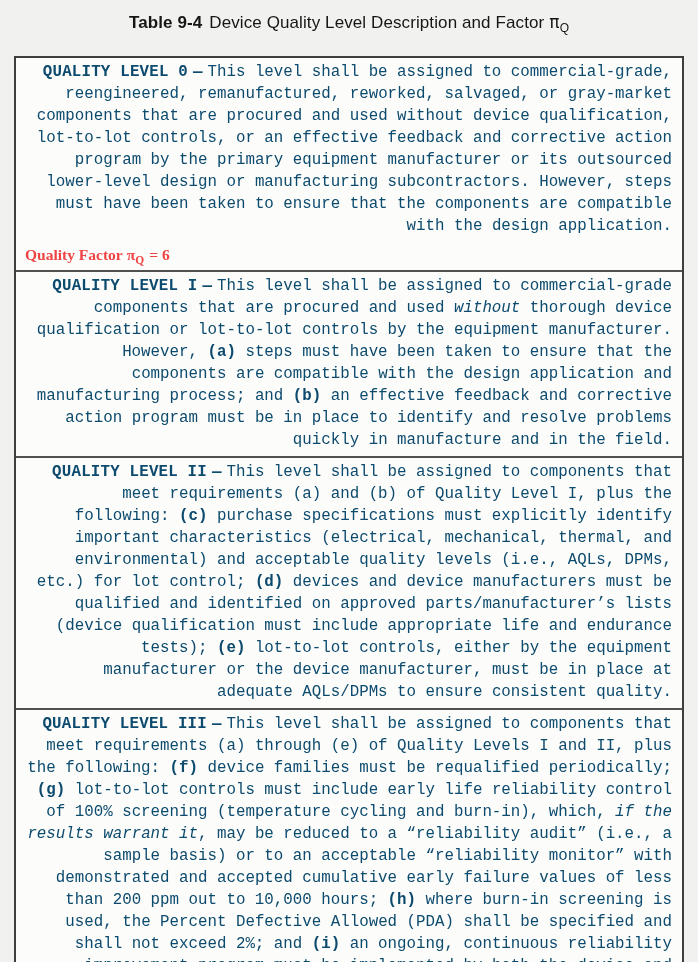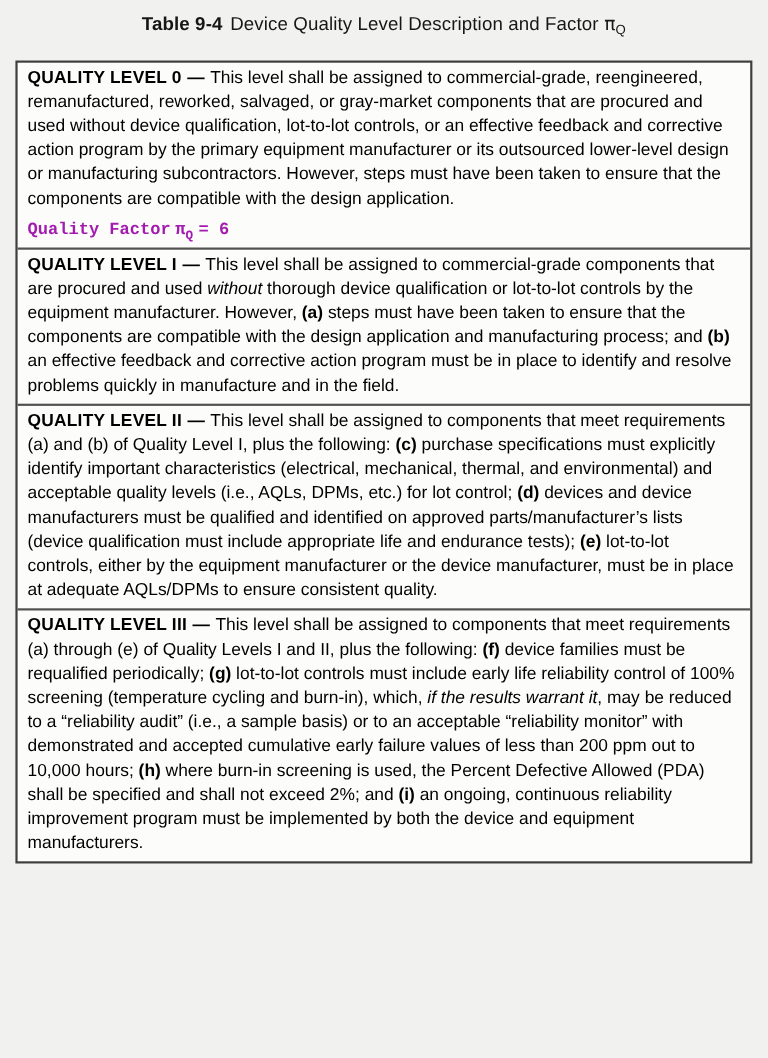--- a/index.html
+++ b/index.html
@@ -48,44 +48,44 @@
   }
   .quality-section {
     padding: 3px 10px 5px 9px;
     border-bottom: 2px solid #515151;
   }
   .quality-section:last-child {
     border-bottom: none;
   }
   .description {
     margin: 0;
-    font-family: Liberation Sans, sans-serif;
+    font-family: Liberation Mono, monospace;
     font-size: 15.8px;
     line-height: 22px;
-    color: #000000;
-    text-align: left;
+    color: #0c4a6e;
+    text-align: right;
   }
   .q-heading {
     font-weight: 700;
     letter-spacing: 0.2px;
   }
   .q-dash {
     font-weight: 700;
     margin: 0 5px;
   }
   .seg-normal { font-style: normal; font-weight: 400; }
   .seg-bold   { font-weight: 700; }
   .seg-italic { font-style: italic; }
   .factor-line {
     margin: 7px 0 0 0;
-    font-family: Liberation Mono, monospace;
+    font-family: Liberation Serif, serif;
     font-weight: 700;
     font-size: 15.5px;
     line-height: 21px;
-    color: #a21caf;
+    color: #ef4444;
   }
   .factor-symbol {
     margin-left: 4px;
   }
   .factor-sub {
     font-size: 11.5px;
     font-weight: 700;
     vertical-align: -4px;
     line-height: 0;
   }

